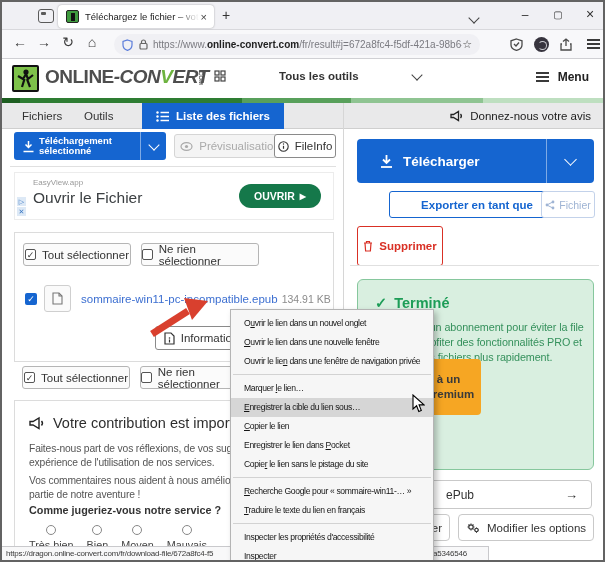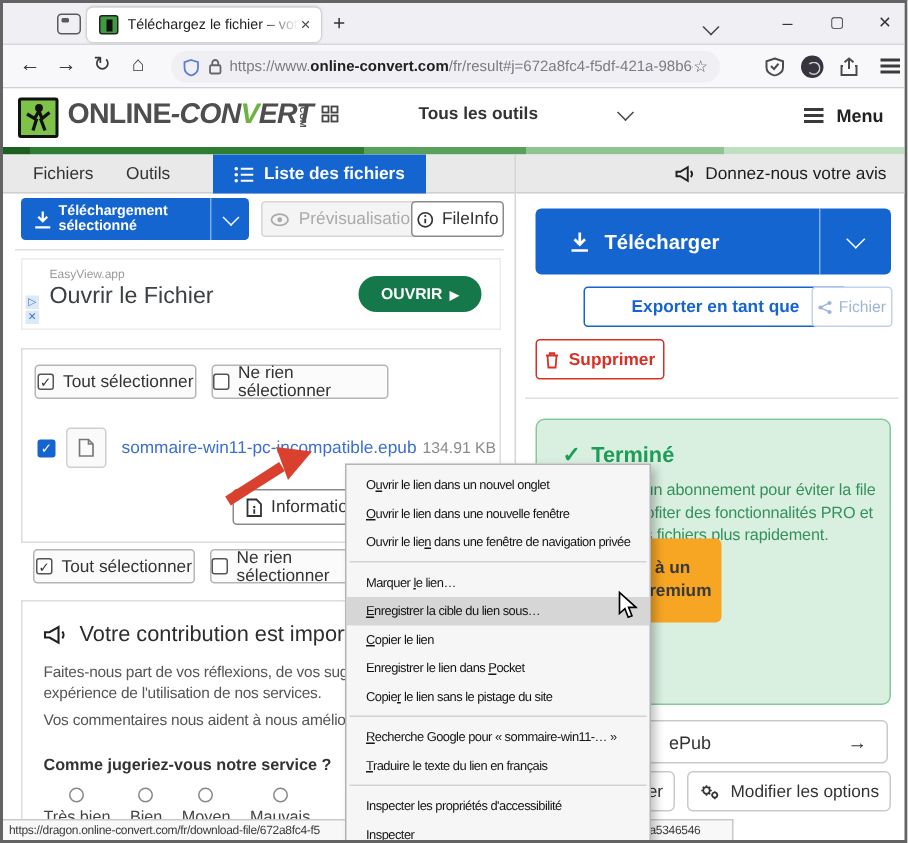--- a/index.html
+++ b/index.html
@@ -81,21 +81,21 @@
   .fbq{position:absolute;left:14px;top:103px;font-size:10.8px;font-weight:bold;color:#333;}
   .fbradios{position:absolute;left:14px;top:124px;display:flex;gap:13px;}
   .fbopt{display:flex;align-items:center;gap:4px;font-size:10.8px;color:#444;flex-direction:column;}
   .radio{width:10px;height:10px;border:1.3px solid #888;border-radius:50%;background:#fff;}
   
   .sb-download{position:absolute;left:355px;top:137px;width:237px;height:44px;background:#1565d0;border-radius:4px;color:#fff;display:flex;align-items:center;}
   .sb-download .lbl{flex:1;display:flex;align-items:center;gap:9px;padding-left:22px;font-size:13.5px;font-weight:bold;}
   .sb-download .cw{width:48px;align-self:stretch;border-left:1px solid rgba(255,255,255,.45);display:flex;align-items:center;justify-content:center;}
   .sb-export{position:absolute;left:355px;top:189px;width:176px;height:27px;border:1.5px solid #1565d0;border-radius:3px;color:#1565d0;font-weight:bold;font-size:11.5px;display:flex;align-items:center;justify-content:center;background:#fff;margin-left:32px;}
   .sb-share{position:absolute;left:539px;top:189px;width:54px;height:27px;border:1px solid #c3d2ea;border-radius:3px;color:#9fb4d4;font-size:10.5px;display:flex;align-items:center;justify-content:center;gap:4px;background:#fff;}
-  .sb-delete{position:absolute;left:355px;top:224px;width:86px;height:27px;border:1.5px solid #d93025;border-radius:3px;color:#d93025;font-weight:bold;font-size:11.5px;display:flex;align-items:center;justify-content:center;gap:6px;background:#fff;}
+  .sb-delete{position:absolute;left:355px;top:224px;width:86px;height:40px;border:1.5px solid #d93025;border-radius:3px;color:#d93025;font-weight:bold;font-size:11.5px;display:flex;align-items:center;justify-content:center;gap:6px;background:#fff;}
   .sb-hr{position:absolute;left:348px;top:263px;width:249px;height:1px;background:#e0e0e0;}
   .donepanel{position:absolute;left:355px;top:277px;width:237px;height:191px;background:#d9efe0;border:1px solid #86c79d;border-radius:6px;}
   .done-title{position:absolute;left:17px;top:15px;display:flex;align-items:center;gap:7px;font-size:14.5px;font-weight:bold;color:#1d9d57;}
   .done-line{position:absolute;left:17px;font-size:10.8px;color:#35915c;line-height:15px;white-space:nowrap;letter-spacing:-0.1px;}
   .premiumbtn{position:absolute;left:17px;top:79px;width:106px;height:56px;background:#f6a623;border-radius:4px;color:#3a3a3a;font-size:11.5px;font-weight:bold;text-align:center;line-height:15px;display:flex;align-items:center;justify-content:center;}
   .epubbtn{position:absolute;left:358px;top:478px;width:232px;height:29px;border:1px solid #c9c9c9;border-radius:4px;background:#fff;display:flex;align-items:center;font-size:12px;color:#333;}
   .epubbtn .fmt{padding-left:85px;flex:1;}
   .epubbtn .arr{padding-right:13px;font-size:13px;color:#333;}
   .restartbtn{position:absolute;left:355px;top:512px;width:93px;height:27px;border:1px solid #c9c9c9;border-radius:4px;background:#fff;font-size:11.5px;color:#333;display:flex;align-items:center;justify-content:flex-end;padding-right:7px;}
   .optionsbtn{position:absolute;left:456px;top:512px;width:136px;height:27px;border:1px solid #c9c9c9;border-radius:4px;background:#fff;font-size:11.5px;color:#333;display:flex;align-items:center;justify-content:center;gap:7px;}
@@ -296,20 +296,21 @@
     <div class="fbtitle">
       <svg class="iconsvg" width="16" height="14" viewBox="0 0 16 14">
           <path d="M1 5.5 v3.5 h3 l6 3.5 V2 l-6 3.5 Z" fill="none" stroke="#222" stroke-width="1.4"></path>
           <path d="M12.5 5 a3.4 3.4 0 0 1 0 4.5" fill="none" stroke="#222" stroke-width="1.4"></path>
         </svg>
       <span>Votre contribution est importante</span>
     </div>
     <div class="fbp" style="top:41px;">Faites-nous part de vos réflexions, de vos suggestions et de votre</div>
     <div class="fbp" style="top:55px;">expérience de l'utilisation de nos services.</div>
     <div class="fbp" style="top:73px;">Vos commentaires nous aident à nous améliorer. Faites</div>
+    <div class="fbp" style="top:87px;">partie de notre aventure !</div>
     <div class="fbq">Comme jugeriez-vous notre service ?</div>
     <div class="fbradios">
       <span class="fbopt">
           <span class="radio"></span>
           <span>Très bien</span>
         </span>
       <span class="fbopt">
           <span class="radio"></span>
           <span>Bien</span>
         </span>

